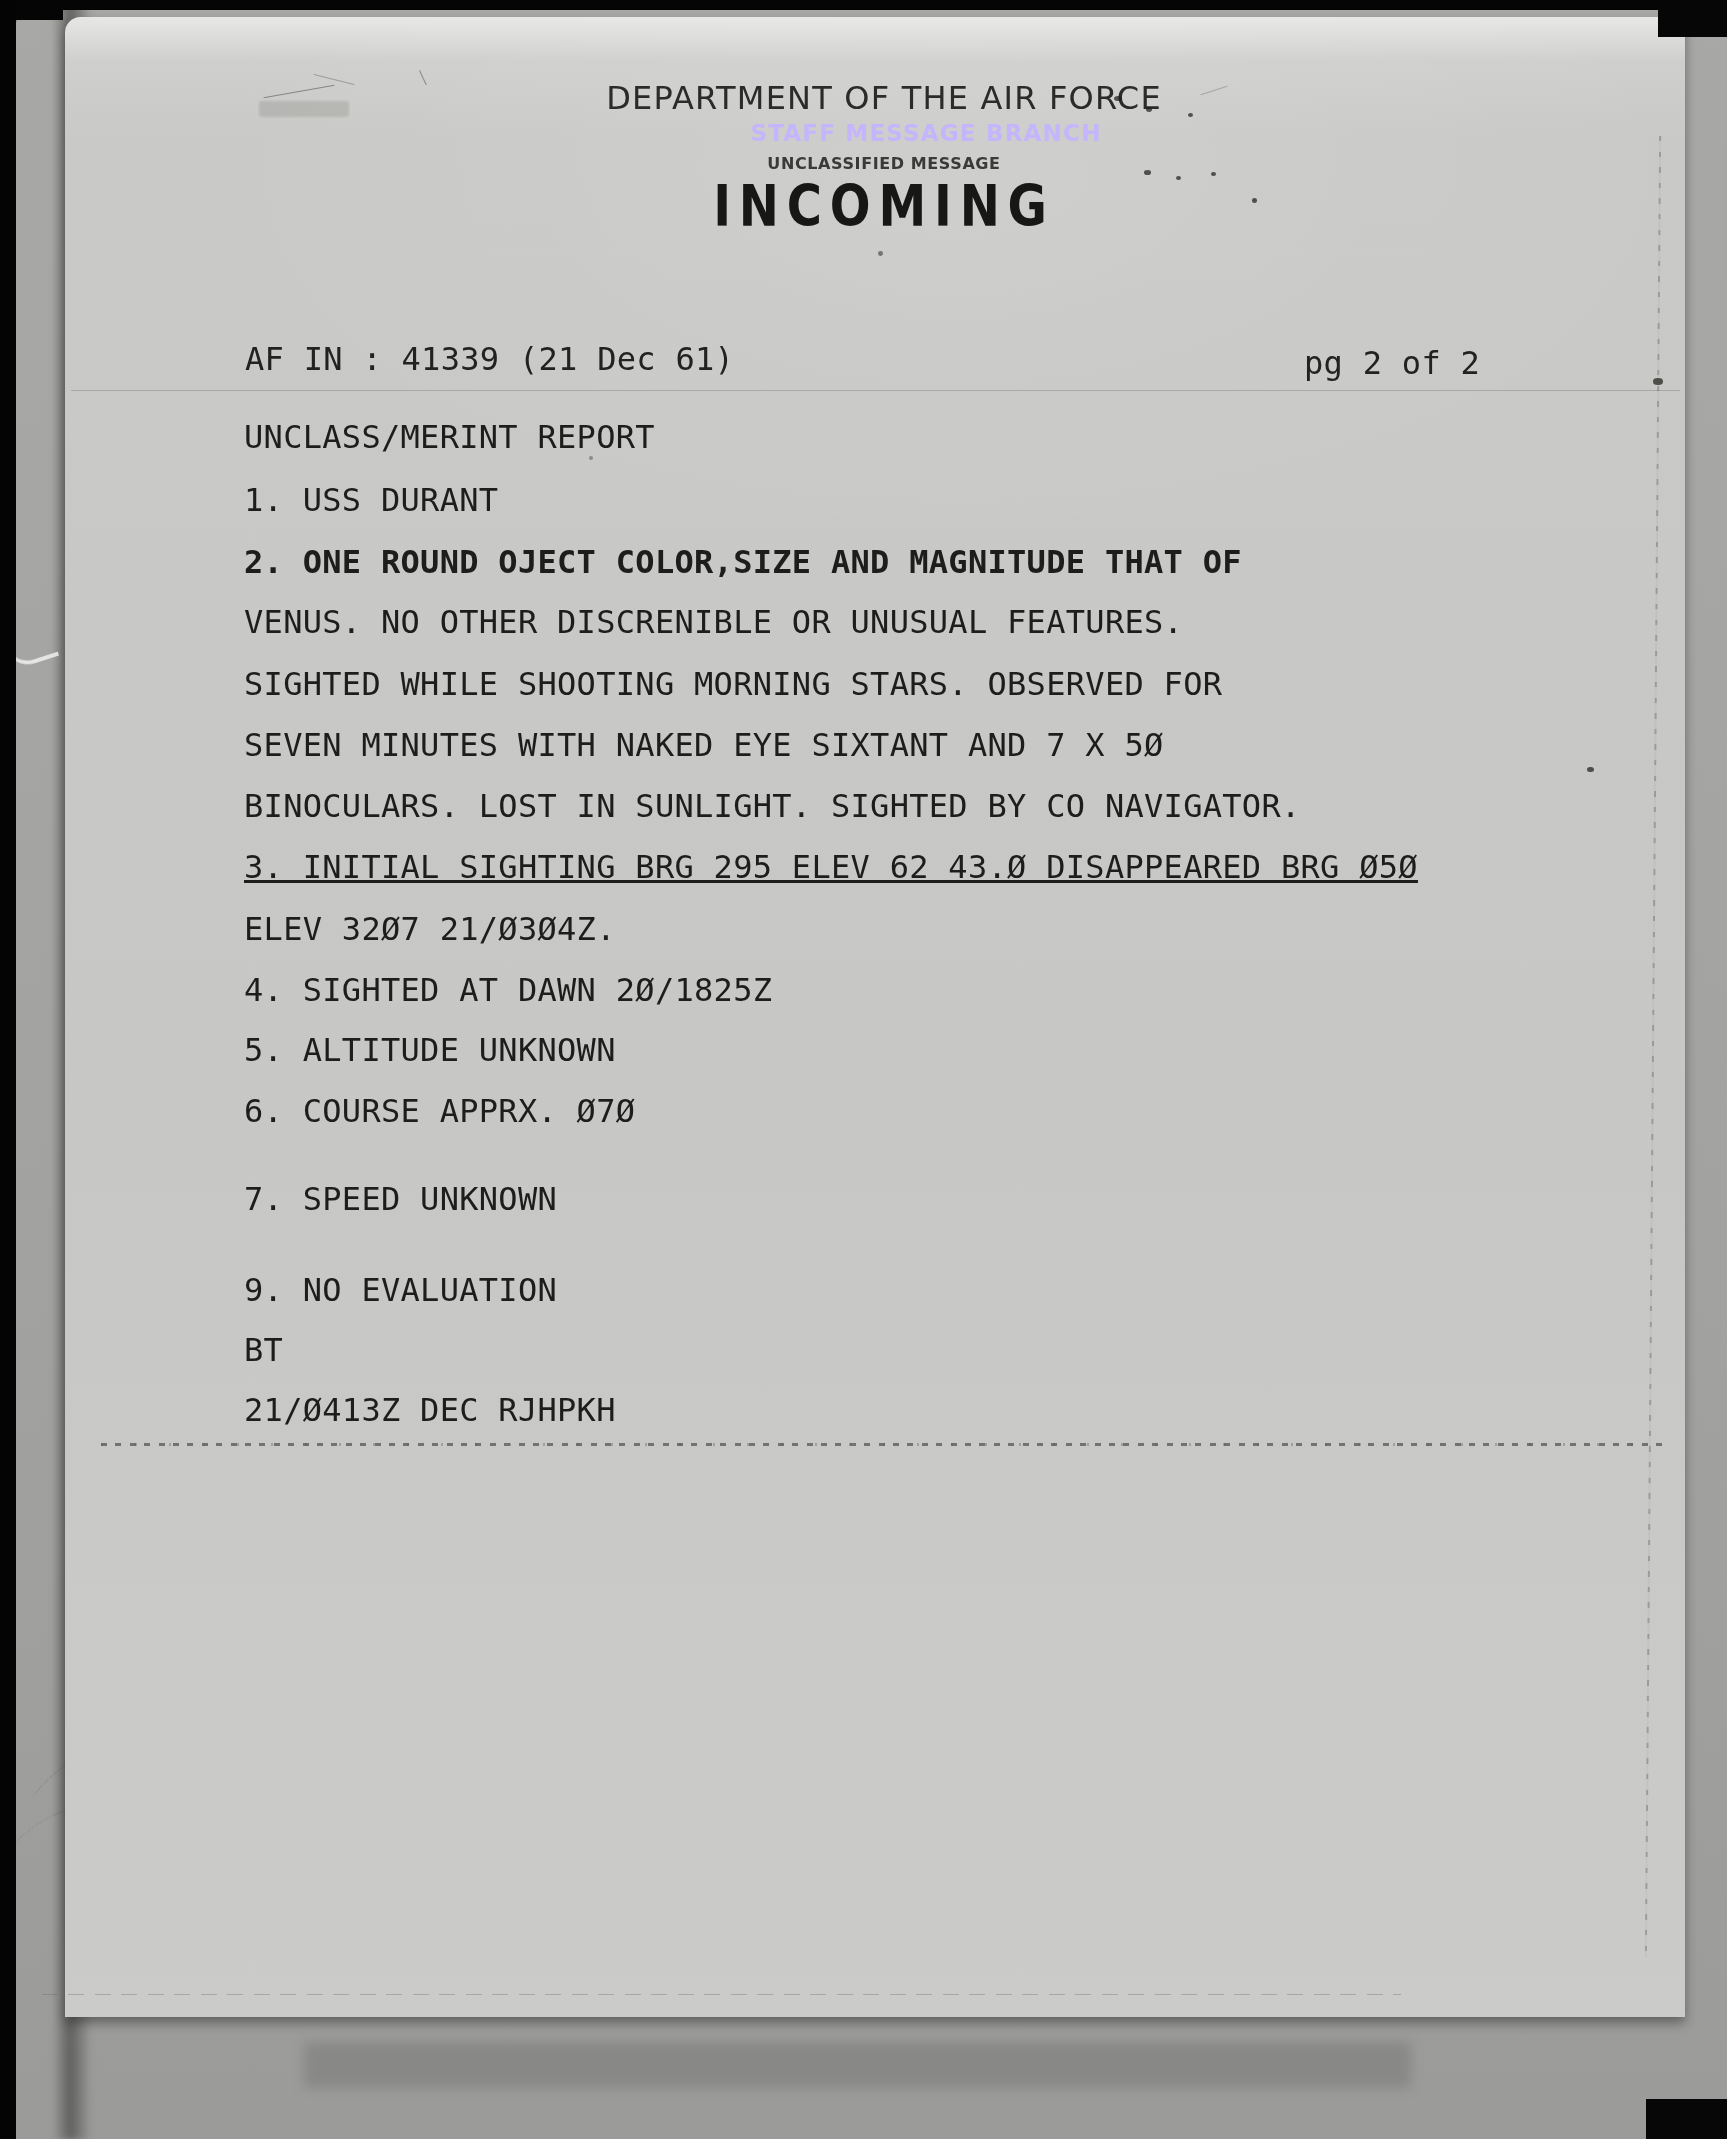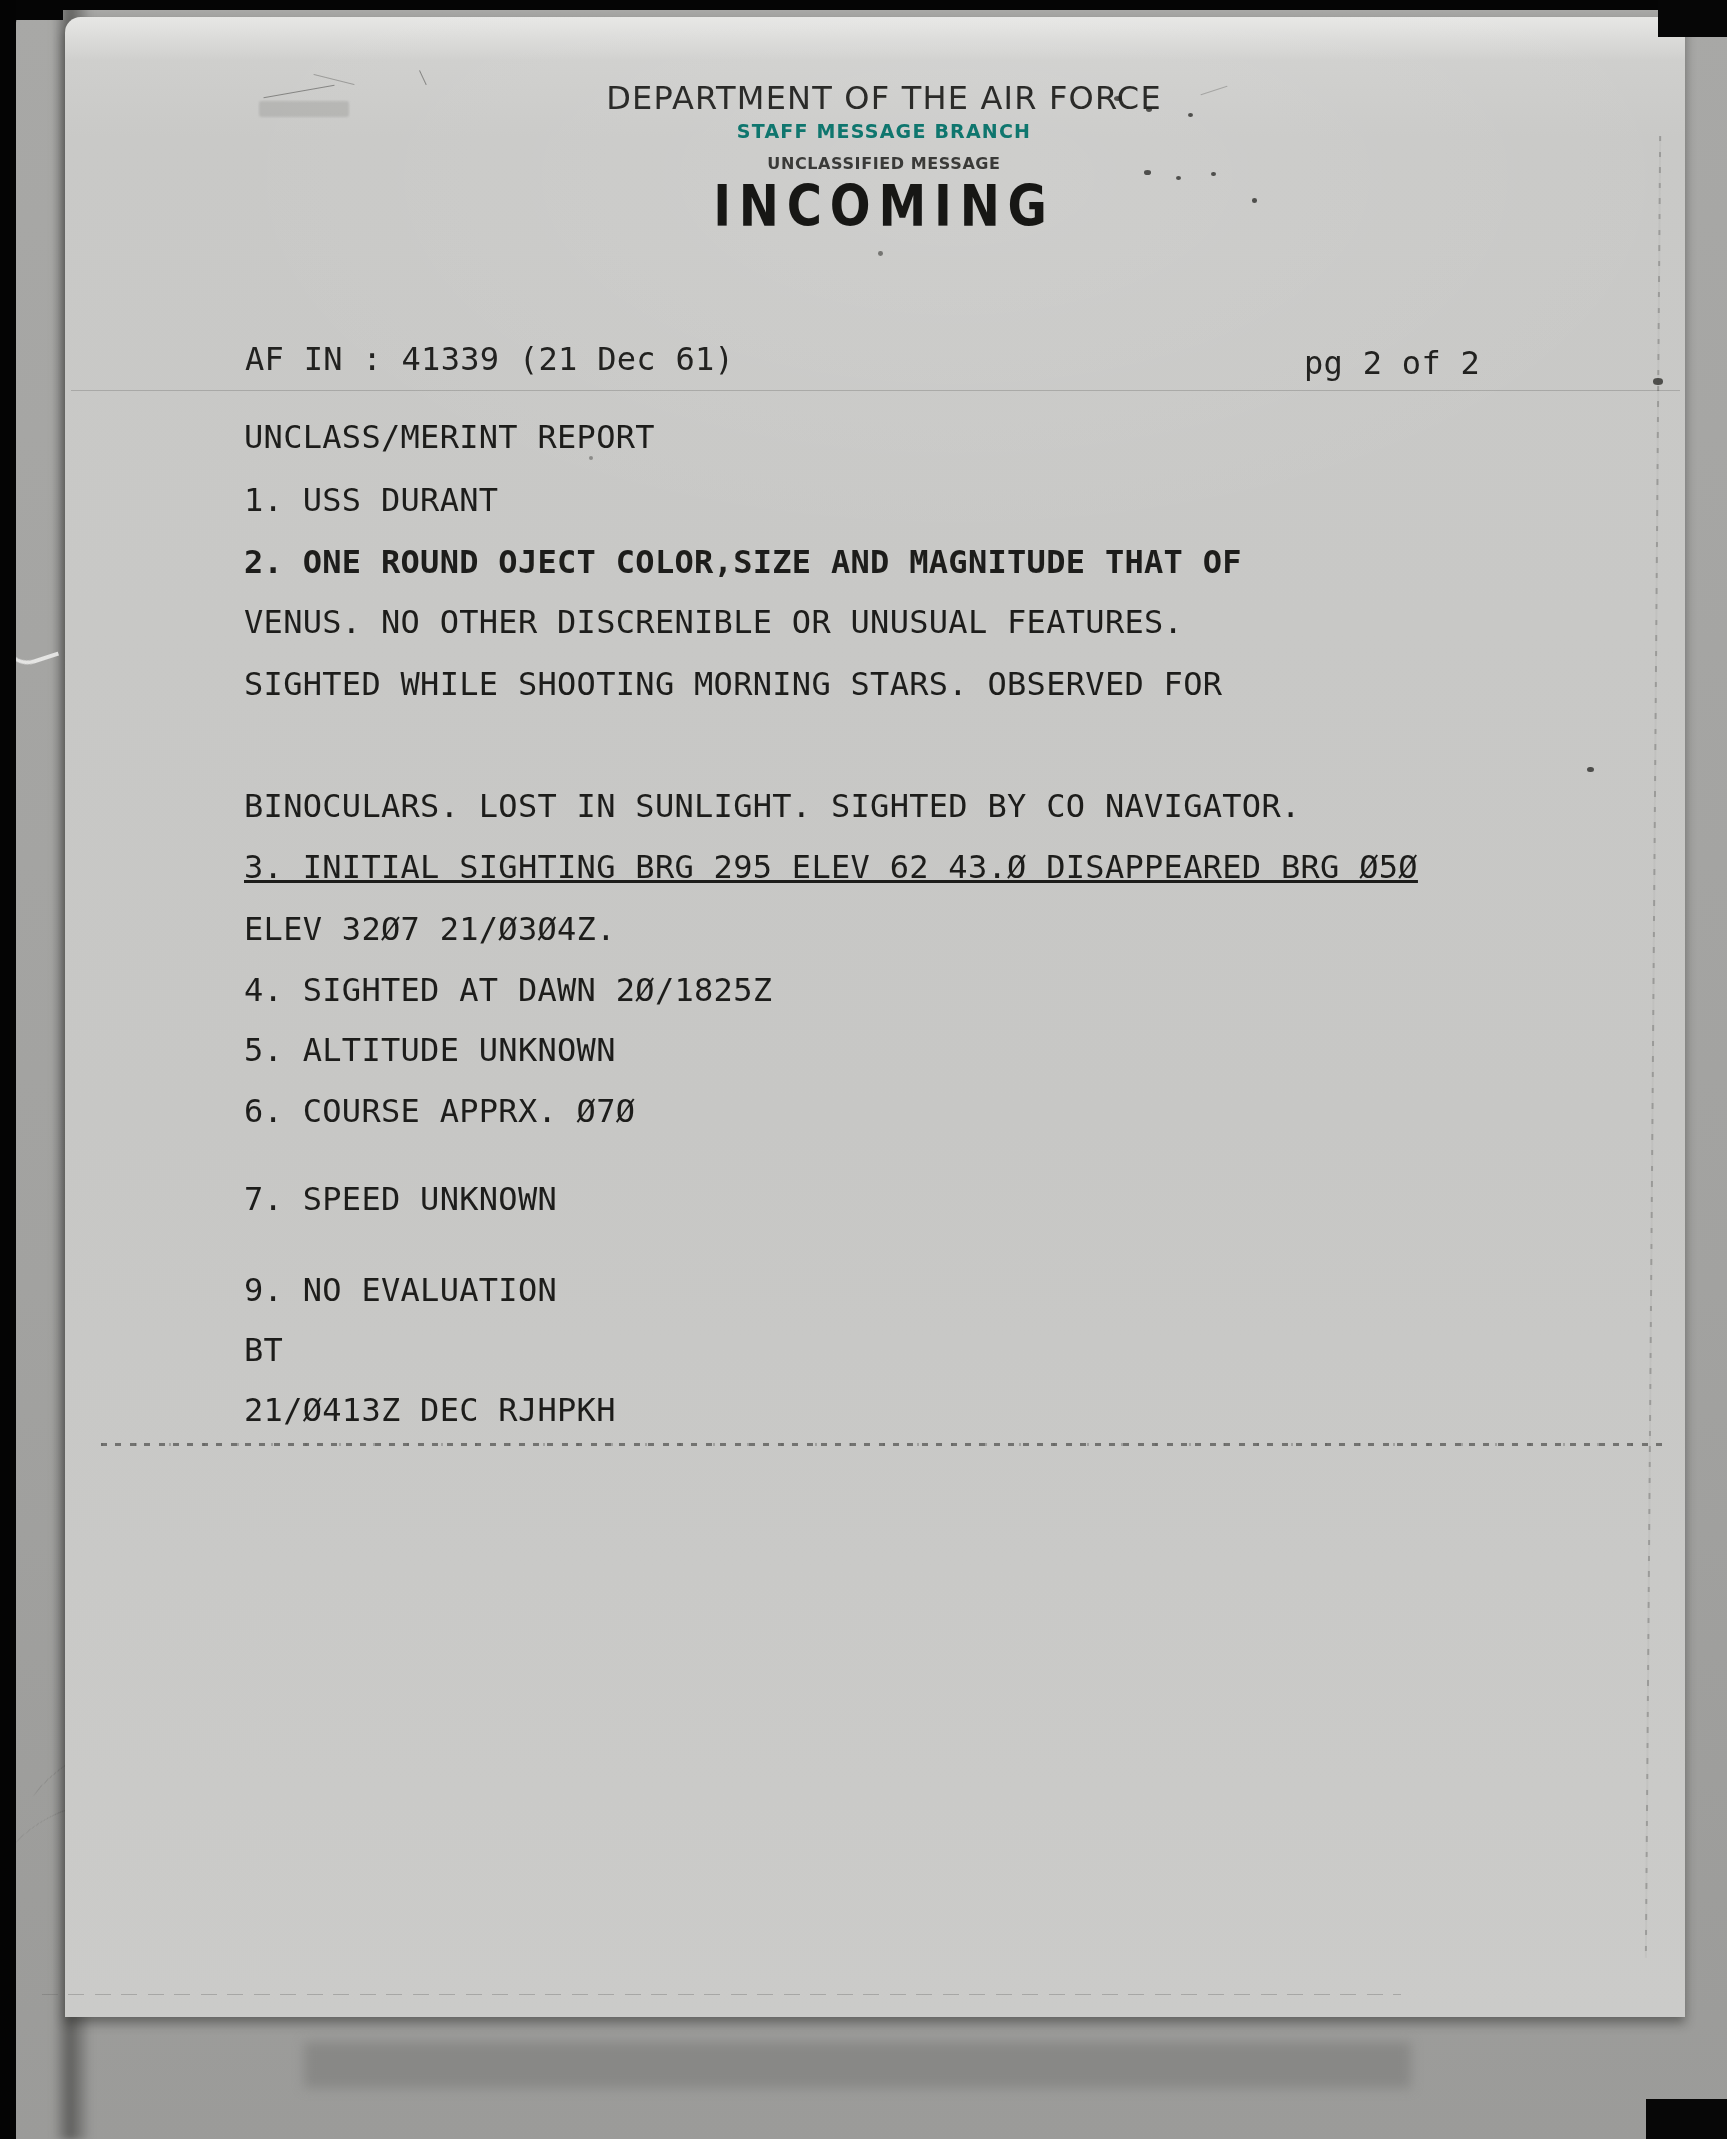--- a/index.html
+++ b/index.html
@@ -28,21 +28,21 @@
   
   .tline{position:absolute;left:244px;white-space:pre;font-size:32px;letter-spacing:0.3px;
          color:#1d1d1b;filter:blur(0.3px);}
   .meta-line{position:absolute;white-space:pre;font-size:32px;letter-spacing:0.3px;
          color:#222220;filter:blur(0.3px);}
   
   .stamp{position:absolute;left:884px;transform:translateX(-50%);white-space:pre;
          color:#2b2b29;filter:blur(0.3px);text-align:center;
          font-family:"DejaVu Sans", sans-serif;}
   .agency{top:79px;font-size:32px;letter-spacing:1.2px;}
-  .branch{top:120px;font-size:19px;letter-spacing:1.2px;font-weight:bold;color:#0f766e;}
+  .branch{top:120px;font-size:23px;letter-spacing:1.2px;font-weight:bold;color:#c4b5fd;margin-left:42px;}
   .classif{top:154px;font-size:16px;letter-spacing:0.6px;font-weight:bold;color:#3a3a38;}
   .incoming{top:173px;font-size:48px;font-weight:bold;letter-spacing:7.8px;
             transform:translateX(-50%) scaleY(1.18);transform-origin:top center;color:#171715;}
   
   .hline-faint{position:absolute;left:71px;top:390px;width:1609px;height:1.2px;
                background:rgba(95,95,93,.30);}
   .hline-pagebottom{position:absolute;left:42px;top:1994px;width:1359px;height:1.2px;
                background:repeating-linear-gradient(90deg,rgba(100,100,98,.35) 0 15.6px,rgba(100,100,98,0) 15.6px 26.5px);}
   .dashed-sep{position:absolute;left:101px;top:1443px;width:1564px;height:3px;filter:blur(0.3px);
       background:
@@ -84,20 +84,21 @@
 
   <div class="meta-line" style="left:245px;top:340px;">AF IN : 41339 (21 Dec 61)</div>
   <div class="meta-line" style="left:1304px;top:344px;">pg 2 of 2</div>
   <div class="hline-faint"></div>
 
   <div class="tline" style="top:418px;">UNCLASS/MERINT REPORT</div>
   <div class="tline" style="top:481px;">1. USS DURANT</div>
   <div class="tline" style="top:543px;font-weight:bold;">2. ONE ROUND OJECT COLOR,SIZE AND MAGNITUDE THAT OF</div>
   <div class="tline" style="top:603px;">VENUS. NO OTHER DISCRENIBLE OR UNUSUAL FEATURES.</div>
   <div class="tline" style="top:665px;">SIGHTED WHILE SHOOTING MORNING STARS. OBSERVED FOR</div>
+  <div class="tline" style="top:726px;">SEVEN MINUTES WITH NAKED EYE SIXTANT AND 7 X 5Ø</div>
   <div class="tline" style="top:787px;">BINOCULARS. LOST IN SUNLIGHT. SIGHTED BY CO NAVIGATOR.</div>
   <div class="tline" style="top:848px;text-decoration:underline;">3. INITIAL SIGHTING BRG 295 ELEV 62 43.Ø DISAPPEARED BRG Ø5Ø</div>
   <div class="tline" style="top:910px;">ELEV 32Ø7 21/Ø3Ø4Z.</div>
   <div class="tline" style="top:971px;">4. SIGHTED AT DAWN 2Ø/1825Z</div>
   <div class="tline" style="top:1031px;">5. ALTITUDE UNKNOWN</div>
   <div class="tline" style="top:1092px;">6. COURSE APPRX. Ø7Ø</div>
   <div class="tline" style="top:1180px;">7. SPEED UNKNOWN</div>
   <div class="tline" style="top:1271px;">9. NO EVALUATION</div>
   <div class="tline" style="top:1331px;">BT</div>
   <div class="tline" style="top:1391px;">21/Ø413Z DEC RJHPKH</div>

